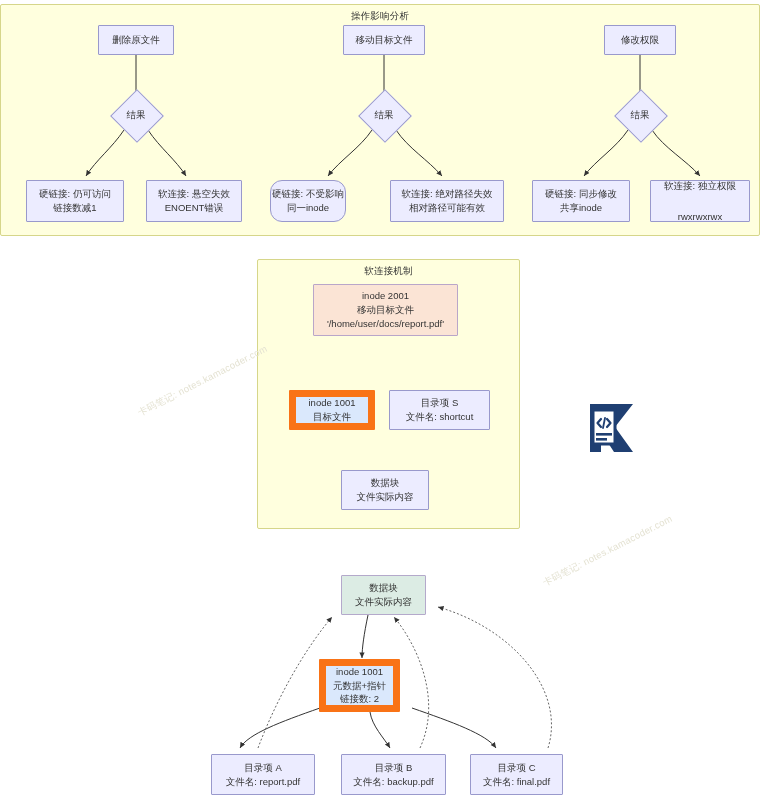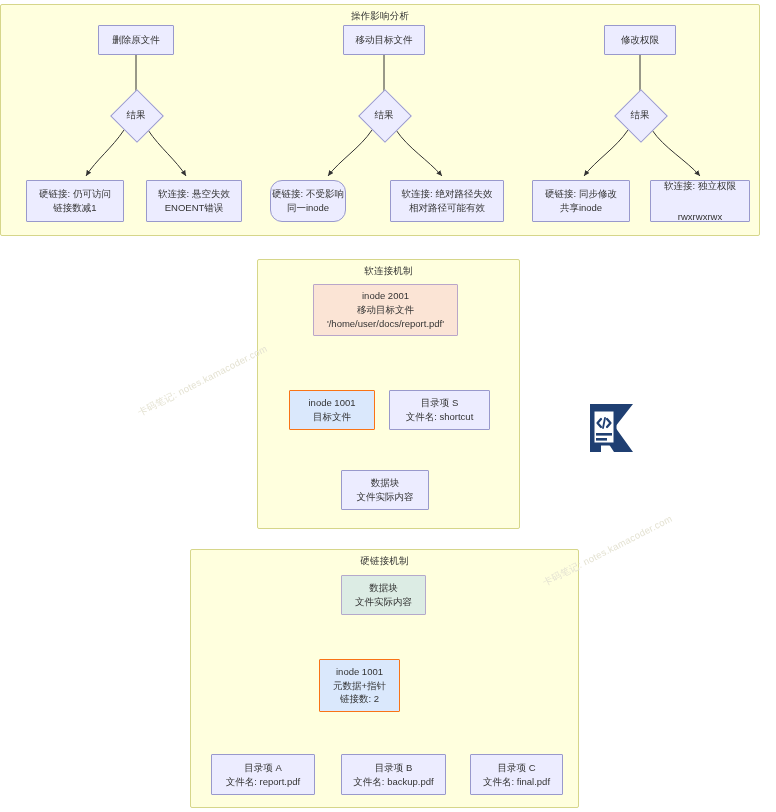--- a/index.html
+++ b/index.html
@@ -57,21 +57,21 @@
     text-align: center;
     border-radius: 1px;
   }
   .node .ln { display: block; white-space: nowrap; }
   .n-purple {
     background: #ececff;
     border: 1px solid #9999cc;
   }
   .n-blue {
     background: #dae8fc;
-    border: 1px solid #f97316;
+    border: 7px solid #f97316;
     text-align: right;
   }
   .n-peach {
     background: #fbe4d5;
     border: 1px solid #b9a6c9;
   }
   .n-mint {
     background: #dcece4;
     border: 1px solid #b4a9cb;
   }
@@ -237,23 +237,20 @@
   <div class="node n-purple" style="left:389px; top:390px; width:101px; height:40px;">
     <span class="ln">目录项 S</span>
     <span class="ln">文件名: shortcut</span>
   </div>
 
   <div class="node n-purple" style="left:341px; top:470px; width:88px; height:40px;">
     <span class="ln">数据块</span>
     <span class="ln">文件实际内容</span>
   </div>
 
-  <div class="subgraph" style="left:190px; top:549px; width:389px; height:259px;">
-    <div class="subgraph-title">硬链接机制</div>
-  </div>
 
   <div class="node n-mint" style="left:341px; top:575px; width:85px; height:40px;">
     <span class="ln">数据块</span>
     <span class="ln">文件实际内容</span>
   </div>
 
   <div class="node n-blue" style="left:319px; top:659px; width:81px; height:53px;">
     <span class="ln">inode 1001</span>
     <span class="ln">元数据+指针</span>
     <span class="ln">链接数: 2</span>

